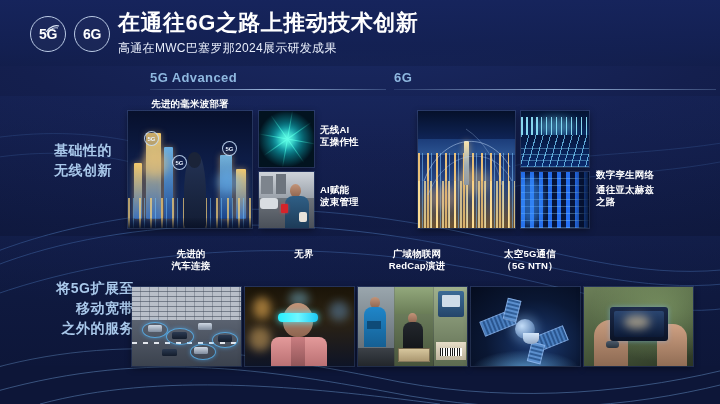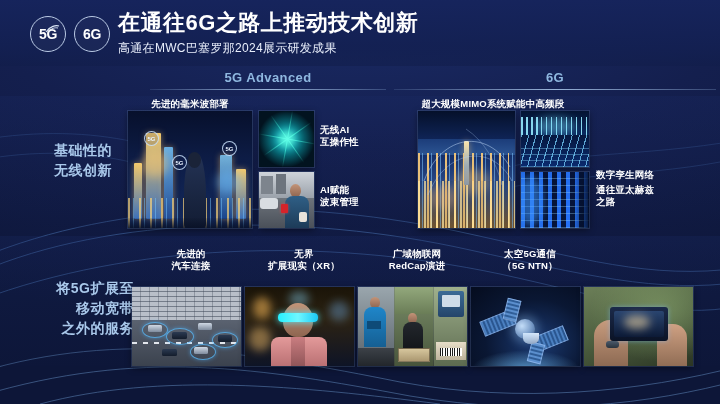--- a/index.html
+++ b/index.html
@@ -71,21 +71,21 @@
     letter-spacing: .5px; line-height: 26px; white-space: nowrap;
   }
   .subtitle {
     color: #e8eefb; font-size: 12px; font-weight: 400;
     margin-top: 4px; letter-spacing: .3px; white-space: nowrap;
   }
 
   
   .colhead {
     position: absolute; color: #8fb8e0; font-size: 13px; font-weight: 600;
-    letter-spacing: .4px; text-align: center;
+    letter-spacing: .4px; 
   }
   #colhead-5ga { left: 150px; top: 70px; width: 236px; }
   #colhead-6g  { left: 394px; top: 70px; width: 322px; }
   .colrule {
     position: absolute; top: 89px; height: 1px;
     background: linear-gradient(90deg, rgba(150,185,230,.15), rgba(175,205,240,.85), rgba(150,185,230,.25));
   }
   #colrule-5ga { left: 150px; width: 236px; }
   #colrule-6g  { left: 394px; width: 322px; }
 
@@ -308,23 +308,20 @@
       <div class="torso" style="left:26px; top:24px; width:24px; height:32px; background:linear-gradient(180deg,#2f5f86,#1d3b58);"></div>
       <div style="position:absolute;left:22px;top:32px;width:7px;height:9px;border-radius:1px;background:#d5232a;box-shadow:0 0 3px rgba(255,70,70,.7);"></div>
       <div style="position:absolute;left:40px;top:40px;width:8px;height:10px;border-radius:2px;background:#e8e3da;"></div>
     </div>
   </div>
   <div class="caption left" style="left:320px; top:184px; width:70px;">
     <span>AI赋能</span>
     <span>波束管理</span>
   </div>
 
-  <div class="caption" style="left:398px; top:98px; width:190px;">
-    <span>超大规模MIMO系统赋能中高频段</span>
-  </div>
   <div class="card" style="left:418px; top:111px; width:97px; height:117px;">
     <div class="scene hk-harbour">
       <div style="position:absolute;left:0;top:0;width:100%;height:24%;background:linear-gradient(180deg,#05102a,#0f2456);"></div>
       <div style="position:absolute;left:0;top:24%;width:100%;height:14%;background:linear-gradient(180deg,#1d3f7d,#2e5896);opacity:.9;"></div>
       <div style="position:absolute;left:0;bottom:0;width:100%;height:64%;
                   background:repeating-linear-gradient(90deg,
                     rgba(255,206,120,.9) 0 1.5px, rgba(9,20,48,0) 1.5px 4px,
                     rgba(130,200,255,.55) 4px 5px, rgba(9,20,48,0) 5px 9px);"></div>
       <div style="position:absolute;left:0;bottom:0;width:100%;height:40%;
                   background:repeating-linear-gradient(90deg,
@@ -403,21 +400,20 @@
       <div class="car dark" style="left:86px; bottom:24px; width:14px; height:7px;"></div>
       <div class="halo" style="left:10px; bottom:28px; width:26px; height:16px;"></div>
       <div class="halo" style="left:34px; bottom:21px; width:28px; height:17px;"></div>
       <div class="halo" style="left:58px; bottom:6px;  width:26px; height:16px;"></div>
       <div class="halo" style="left:80px; bottom:18px; width:26px; height:16px;"></div>
     </div>
   </div>
 
   <div class="caption" style="left:245px; top:248px; width:118px;">
     <span>无界</span>
-    <span>扩展现实（XR）</span>
   </div>
   <div class="card" style="left:245px; top:287px; width:109px; height:79px;">
     <div class="scene xr-scene">
       <div class="glow" style="left:8px;  top:10px; width:18px; height:22px; background:rgba(255,190,90,.55);"></div>
       <div class="glow" style="left:4px;  top:40px; width:22px; height:24px; background:rgba(255,200,110,.45);"></div>
       <div class="glow" style="left:84px; top:14px; width:20px; height:20px; background:rgba(120,190,255,.35);"></div>
       <div class="glow" style="left:44px; top:4px;  width:20px; height:16px; background:rgba(140,220,255,.4);"></div>
       <div class="head" style="left:38px; top:16px; width:30px; height:34px;"></div>
       <div class="goggles" style="left:33px; top:26px; width:40px; height:9px;"></div>
       <div class="torso" style="left:26px; top:50px; width:56px; height:30px; background:linear-gradient(180deg,#e39a9a,#b96f72);"></div>

